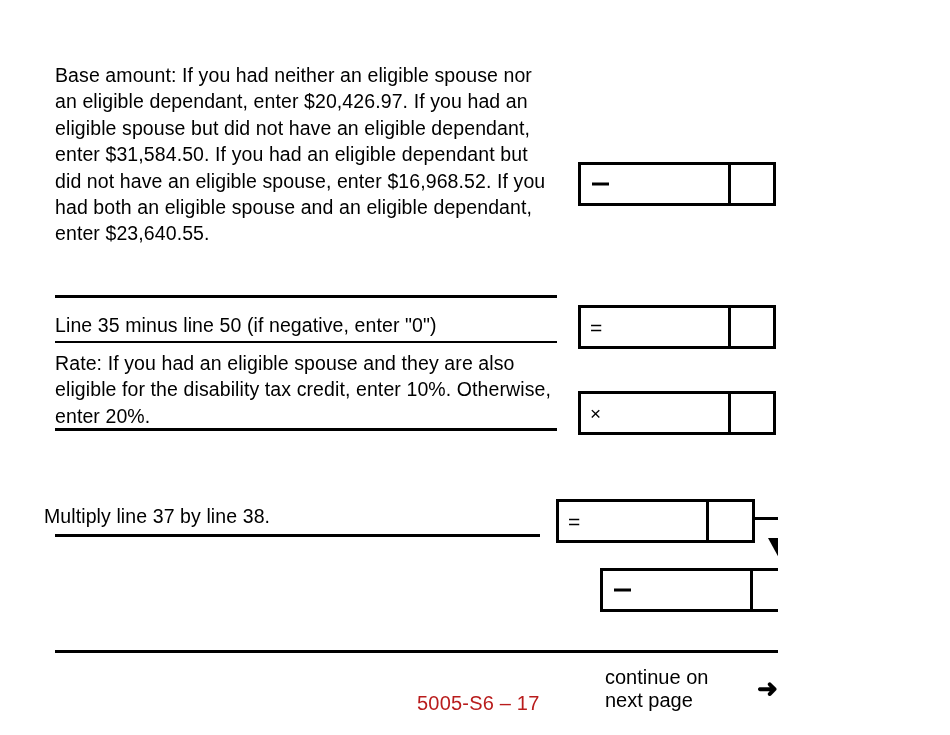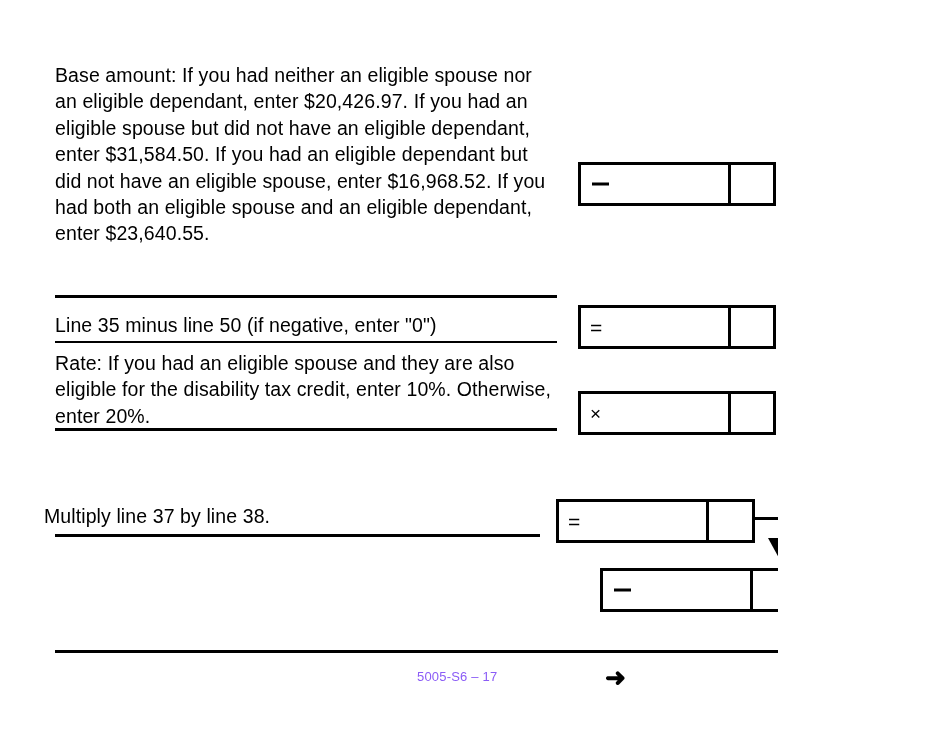--- a/index.html
+++ b/index.html
@@ -96,23 +96,24 @@
     width: 0;
     height: 0;
     border-left: 16px solid transparent;
     border-right: 16px solid transparent;
     border-top: 29px solid #000;
   }
 
   
   .footer-id {
     position: absolute;
-    font-size: 13px;
-    color: #8b5cf6;
+    font-size: 20px;
+    color: #b91c1c;
     letter-spacing: 0.2px;
+    margin-top: 23px;
   }
   .footer-continue {
     position: absolute;
     font-size: 20px;
     color: #000;
     display: flex;
     align-items: center;
     gap: 8px;
   }
   .footer-arrow {
@@ -185,16 +186,17 @@
     </div>
     <div class="cents" style="width:42px;"></div>
   </div>
   <div class="linenum" style="left:808px; top:582px;">66</div>
 
   <div class="rule" style="left:55px; top:650px; width:840px;"></div>
 
   <div class="footer-id" style="left:417px; top:669px;">5005-S6 – 17</div>
 
   <div class="footer-continue" style="left:605px; top:666px;">
+    <span>continue on next page</span>
     <span class="footer-arrow">➜</span>
   </div>
 
 </div>
 
 </body></html>

